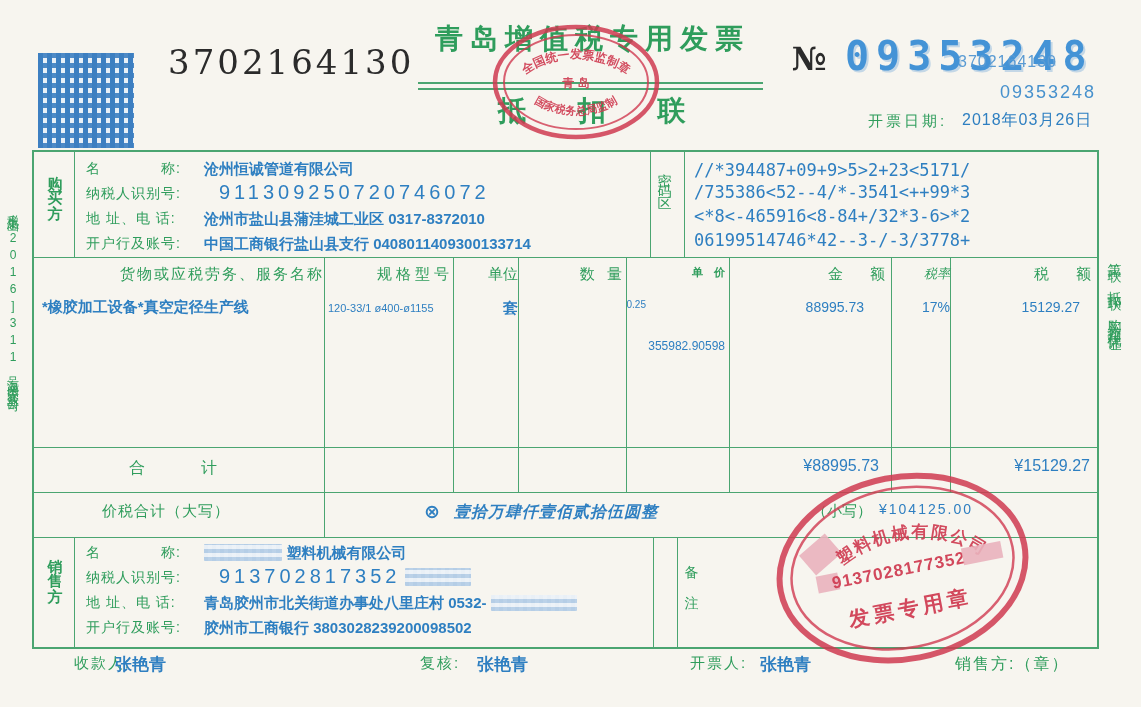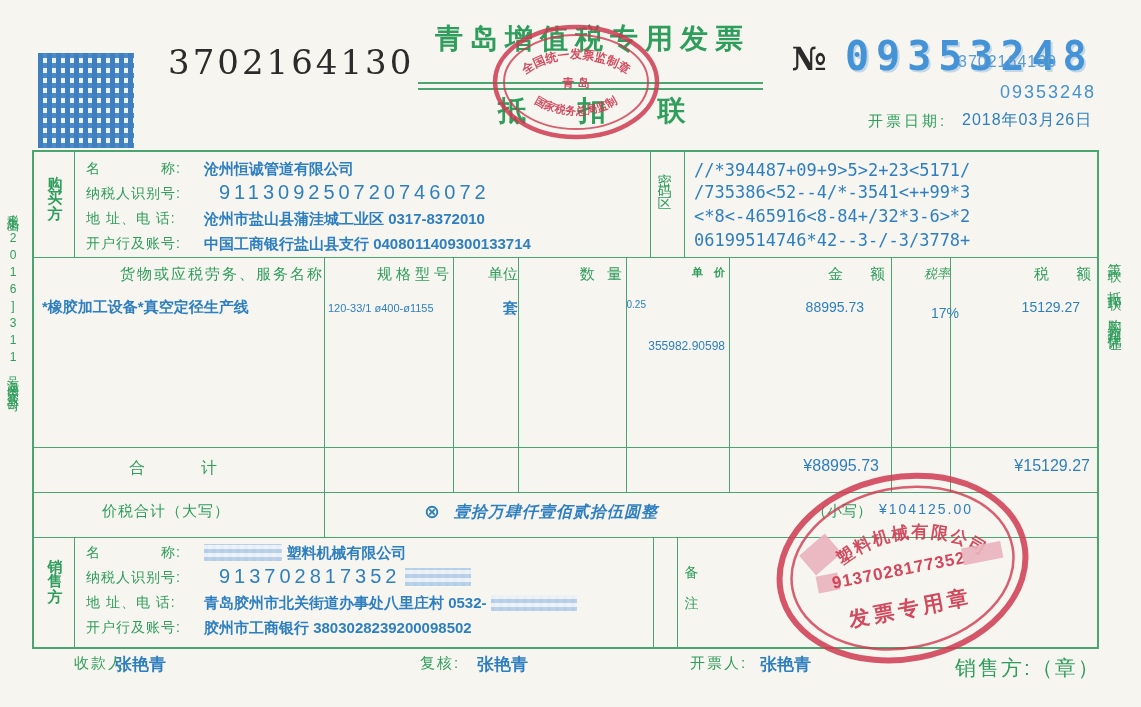--- a/index.html
+++ b/index.html
@@ -118,21 +118,21 @@
   <div class="abs g center" style="left:695px;top:113px;width:162px;font-size:15px;letter-spacing:6px;">金　额</div>
   <div class="abs g center" style="left:857px;top:113px;width:59px;font-size:13px;font-style:italic;">税率</div>
   <div class="abs g center" style="left:916px;top:113px;width:147px;font-size:15px;letter-spacing:6px;">税　额</div>
 
   <div class="abs b" style="left:8px;top:146px;font-size:15px;font-weight:bold;">*橡胶加工设备*真空定径生产线</div>
   <div class="abs b" style="left:294px;top:150px;width:123px;font-size:11px;">120-33/1 ø400-ø1155</div>
   <div class="abs b center" style="left:419px;top:147px;width:65px;font-size:15px;font-weight:bold;">套</div>
   <div class="abs b right" style="left:484px;top:147px;width:100px;font-size:10px;margin-left:28px;">0.25</div>
   <div class="abs b right" style="left:592px;top:147px;width:99px;font-size:12px;margin-top:40px;">355982.90598</div>
   <div class="abs b right" style="left:695px;top:147px;width:135px;font-size:14px;">88995.73</div>
-  <div class="abs b center" style="left:857px;top:153px;width:59px;font-size:14px;margin-left:9px;">17%</div>
+  <div class="abs b center" style="left:857px;top:147px;width:59px;font-size:14px;">17%</div>
   <div class="abs b right" style="left:916px;top:147px;width:130px;font-size:14px;">15129.27</div>
 
   <div class="abs g" style="left:95px;top:306px;font-size:16px;letter-spacing:2px;">合　　　计</div>
   <div class="abs b right" style="left:695px;top:305px;width:150px;font-size:16px;">¥88995.73</div>
   <div class="abs b right" style="left:916px;top:305px;width:140px;font-size:16px;">¥15129.27</div>
 
   <div class="abs g" style="left:68px;top:350px;font-size:15px;letter-spacing:1px;">价税合计（大写）</div>
   <div class="abs b" style="left:390px;top:348px;font-size:19px;font-weight:bold;">⊗</div>
   <div class="abs b" style="left:420px;top:350px;font-size:16px;font-weight:bold;letter-spacing:1px;font-style:italic;">壹拾万肆仟壹佰贰拾伍圆整</div>
   <div class="abs g" style="left:778px;top:350px;font-size:15px;">（小写）</div>
@@ -173,13 +173,13 @@
   <rect x="196" y="92" width="40" height="17" fill="#e9b2bc" opacity="0.9"></rect>
   <text x="135" y="148" font-size="21" font-weight="bold" fill="#cf3a50" opacity="0.92" text-anchor="middle" letter-spacing="4">发票专用章</text>
 </svg>
 
 <div class="abs g" style="left:45px;top:654px;font-size:15px;letter-spacing:2px;margin-left:29px;">收款人:</div>
 <div class="abs b" style="left:115px;top:653px;font-size:17px;font-weight:bold;">张艳青</div>
 <div class="abs g" style="left:420px;top:654px;font-size:15px;letter-spacing:2px;">复核:</div>
 <div class="abs b" style="left:477px;top:653px;font-size:17px;font-weight:bold;">张艳青</div>
 <div class="abs g" style="left:690px;top:654px;font-size:15px;letter-spacing:2px;">开票人:</div>
 <div class="abs b" style="left:760px;top:653px;font-size:17px;font-weight:bold;">张艳青</div>
-<div class="abs g" style="left:955px;top:654px;font-size:21px;letter-spacing:2px;">销售方:（章）</div>
+<div class="abs g" style="left:955px;top:654px;font-size:16px;letter-spacing:2px;">销售方:（章）</div>
 
 </body></html>

